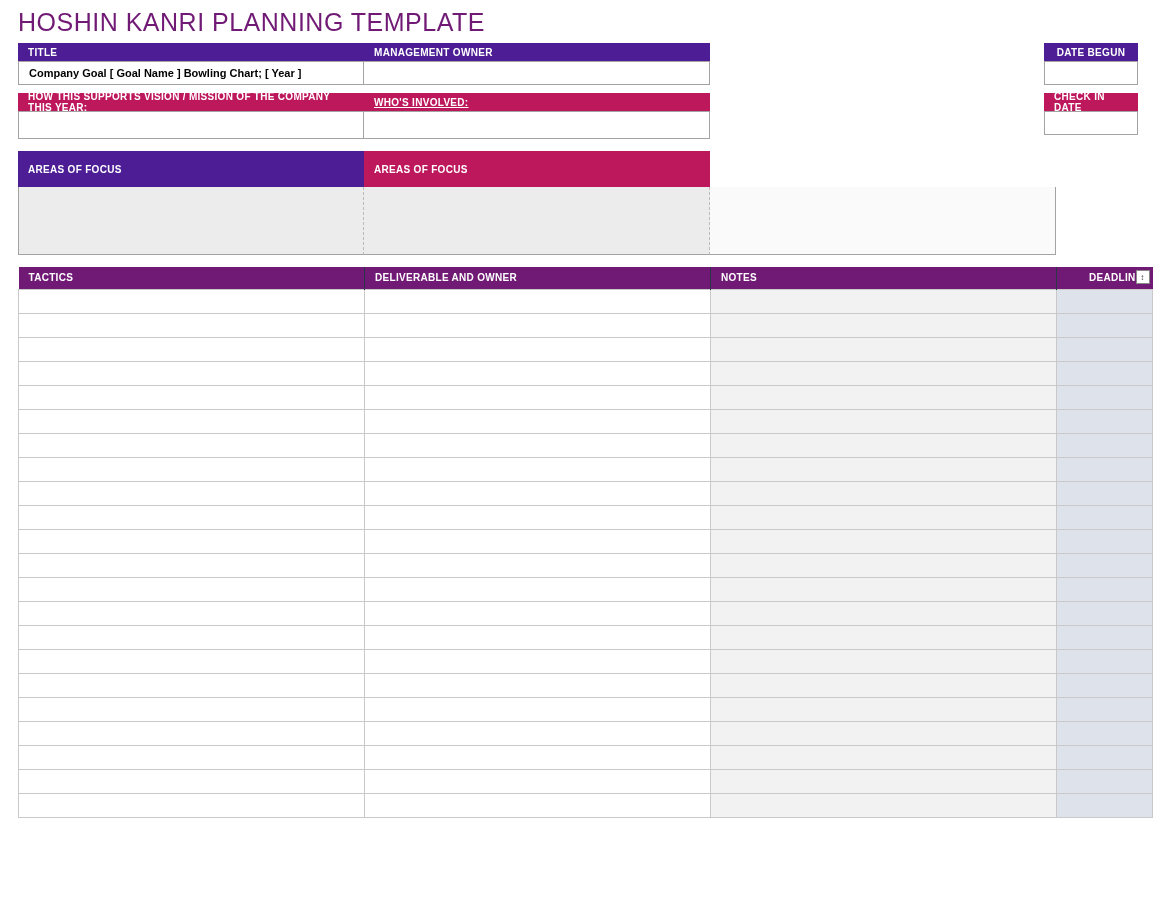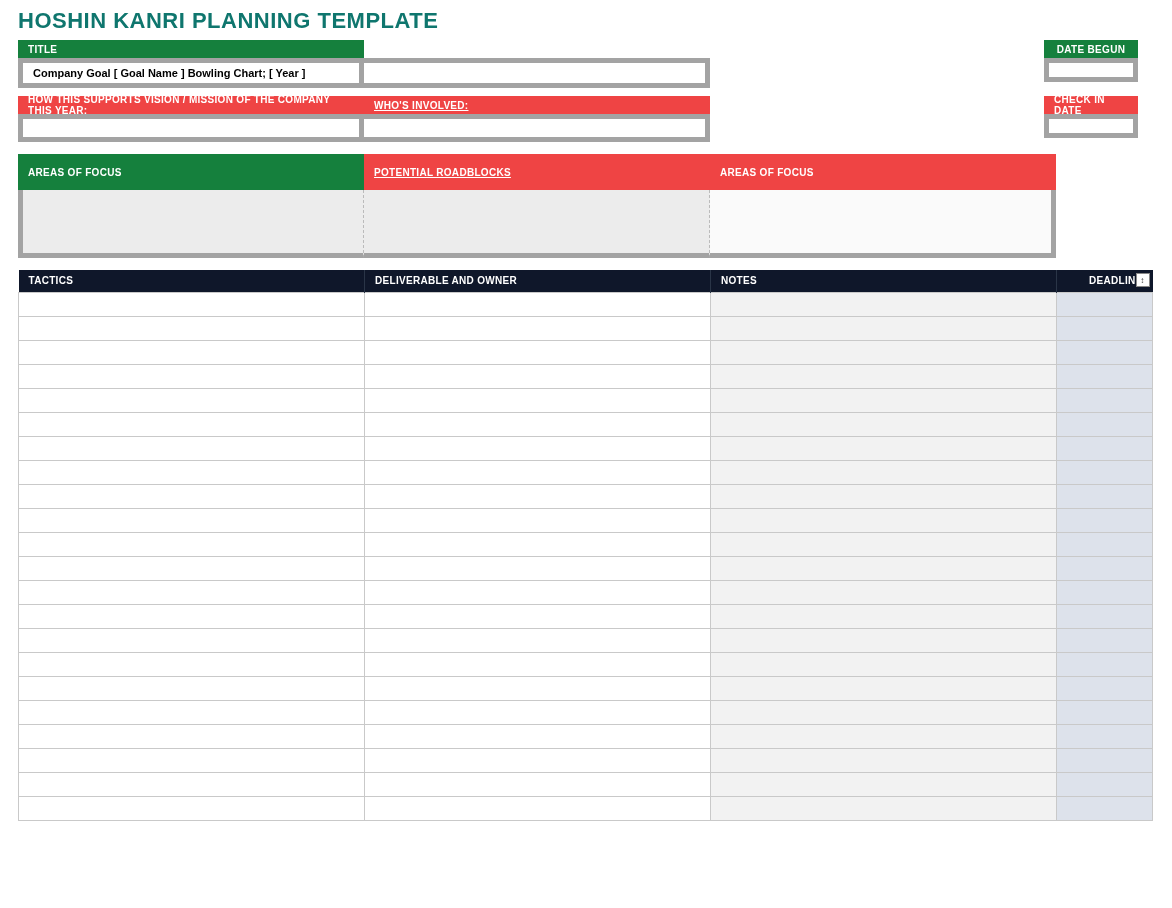--- a/index.html
+++ b/index.html
@@ -3,49 +3,49 @@
 <meta charset="utf-8">
 <style>
   * { box-sizing: border-box; margin: 0; padding: 0; }
   body {
     font-family: "Helvetica Neue", Arial, sans-serif;
     background: #fff;
     padding: 8px 18px;
     width: 1172px;
   }
   h1.page-title {
-    font-size: 22px;
-    font-weight: 700;
+    font-size: 25px;
+    font-weight: 400;
     letter-spacing: 0.5px;
-    color: #0f766e;
+    color: #701a75;
     margin-bottom: 6px;
   }
 
   .row { display: flex; gap: 0; align-items: stretch; }
   .spacer { flex: 1; }
 
   
   .hdr {
     font-size: 10px;
     font-weight: 700;
     letter-spacing: 0.3px;
     color: #fff;
     padding: 4px 10px;
     height: 18px;
     display: flex;
     align-items: center;
     text-transform: uppercase;
   }
-  .hdr-dark { background: #15803d; }
-  .hdr-blue { background: #ef4444; }
+  .hdr-dark { background: #4c1d95; }
+  .hdr-blue { background: #be185d; }
 
   
   .cell {
     background: #fff;
-    border: 5px solid #a3a3a3;
+    border: 1px solid #a3a3a3;
     font-size: 11px;
     padding: 4px 10px;
     min-height: 24px;
     display: flex;
     align-items: center;
   }
   .cell-bold { font-weight: 700; }
   .cell-grey-lt { background: #ececec; }
   .cell-grey-fa { background: #fafafa; }
   .cell-tall { min-height: 68px; align-items: flex-start; }
@@ -65,21 +65,21 @@
   table.tactics {
     border-collapse: collapse;
     width: 1134px;
     margin-top: 12px;
     table-layout: fixed;
   }
   table.tactics th {
     font-size: 10px;
     font-weight: 700;
     color: #fff;
-    background: #0f172a;
+    background: #701a75;
     text-align: left;
     padding: 4px 10px;
     height: 22px;
     border-right: 1px solid #2a3547;
     text-transform: uppercase;
     letter-spacing: 0.3px;
     vertical-align: middle;
   }
   table.tactics th:last-child { border-right: none; position: relative; text-align: right; }
   table.tactics td {
@@ -121,20 +121,21 @@
 </style>
 </head>
 <body>
 
 <h1 class="page-title">HOSHIN KANRI PLANNING TEMPLATE</h1>
 
 <div class="row">
   <div class="block1">
     <div class="row">
       <div class="hdr hdr-dark w-title">TITLE</div>
+      <div class="hdr hdr-dark w-mgmt">MANAGEMENT OWNER</div>
     </div>
     <div class="row">
       <div class="cell cell-bold w-title">Company Goal [ Goal Name ] Bowling Chart; [ Year ]</div>
       <div class="cell w-mgmt no-left-border"></div>
     </div>
   </div>
   <div class="spacer"></div>
   <div class="block-date">
     <div class="hdr hdr-dark w-date" style="justify-content:center">DATE BEGUN</div>
     <div class="cell w-date"></div>
@@ -160,21 +161,20 @@
   <div class="row">
     <div class="cell cell-med w-col-a"></div>
     <div class="cell cell-med w-col-b no-left-border"></div>
   </div>
 </div>
 
 <div class="gap-v"></div>
 
 <div class="areas-hdr-row row">
   <div class="hdr hdr-dark w-col-a">AREAS OF FOCUS</div>
-  <div class="hdr hdr-blue w-col-b">POTENTIAL ROADBLOCKS</div>
   <div class="hdr hdr-blue w-col-c">AREAS OF FOCUS</div>
 </div>
 <div class="row areas-body">
   <div class="cell cell-tall cell-grey-lt w-col-a" style="border-right:1px dashed #bbb"></div>
   <div class="cell cell-tall cell-grey-lt w-col-b no-left-border" style="border-right:1px dashed #bbb"></div>
   <div class="cell cell-tall cell-grey-fa w-col-c no-left-border"></div>
 </div>
 
 <table class="tactics">
   <colgroup>

